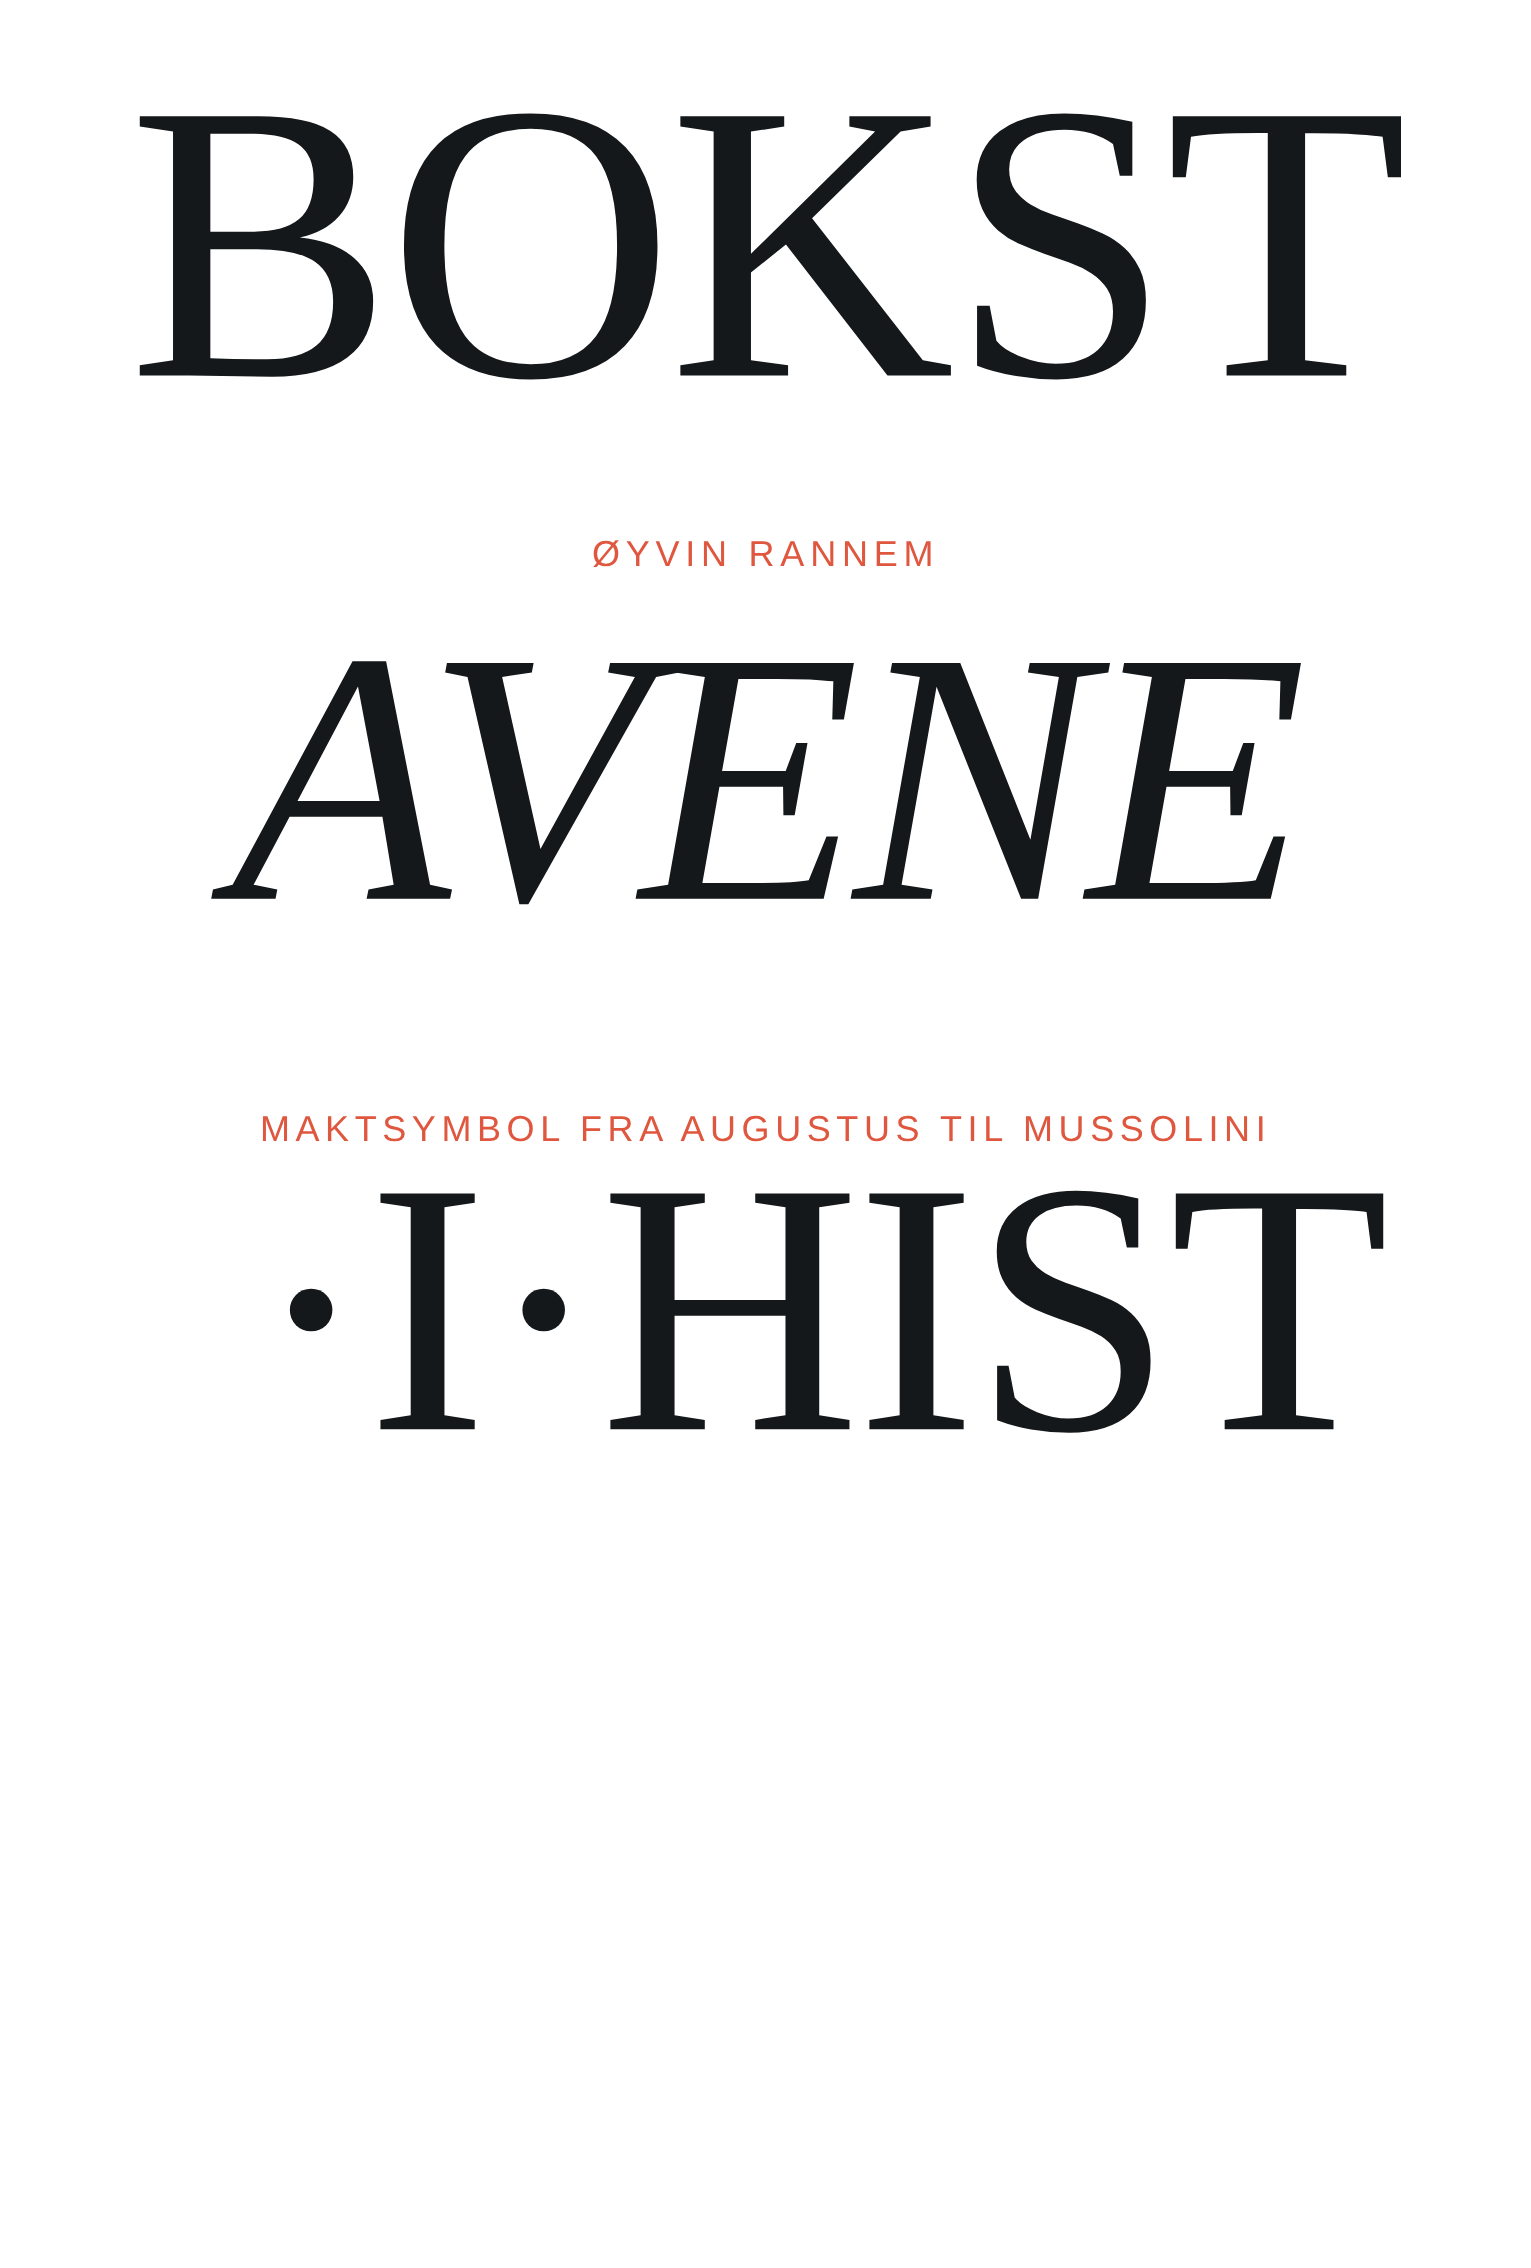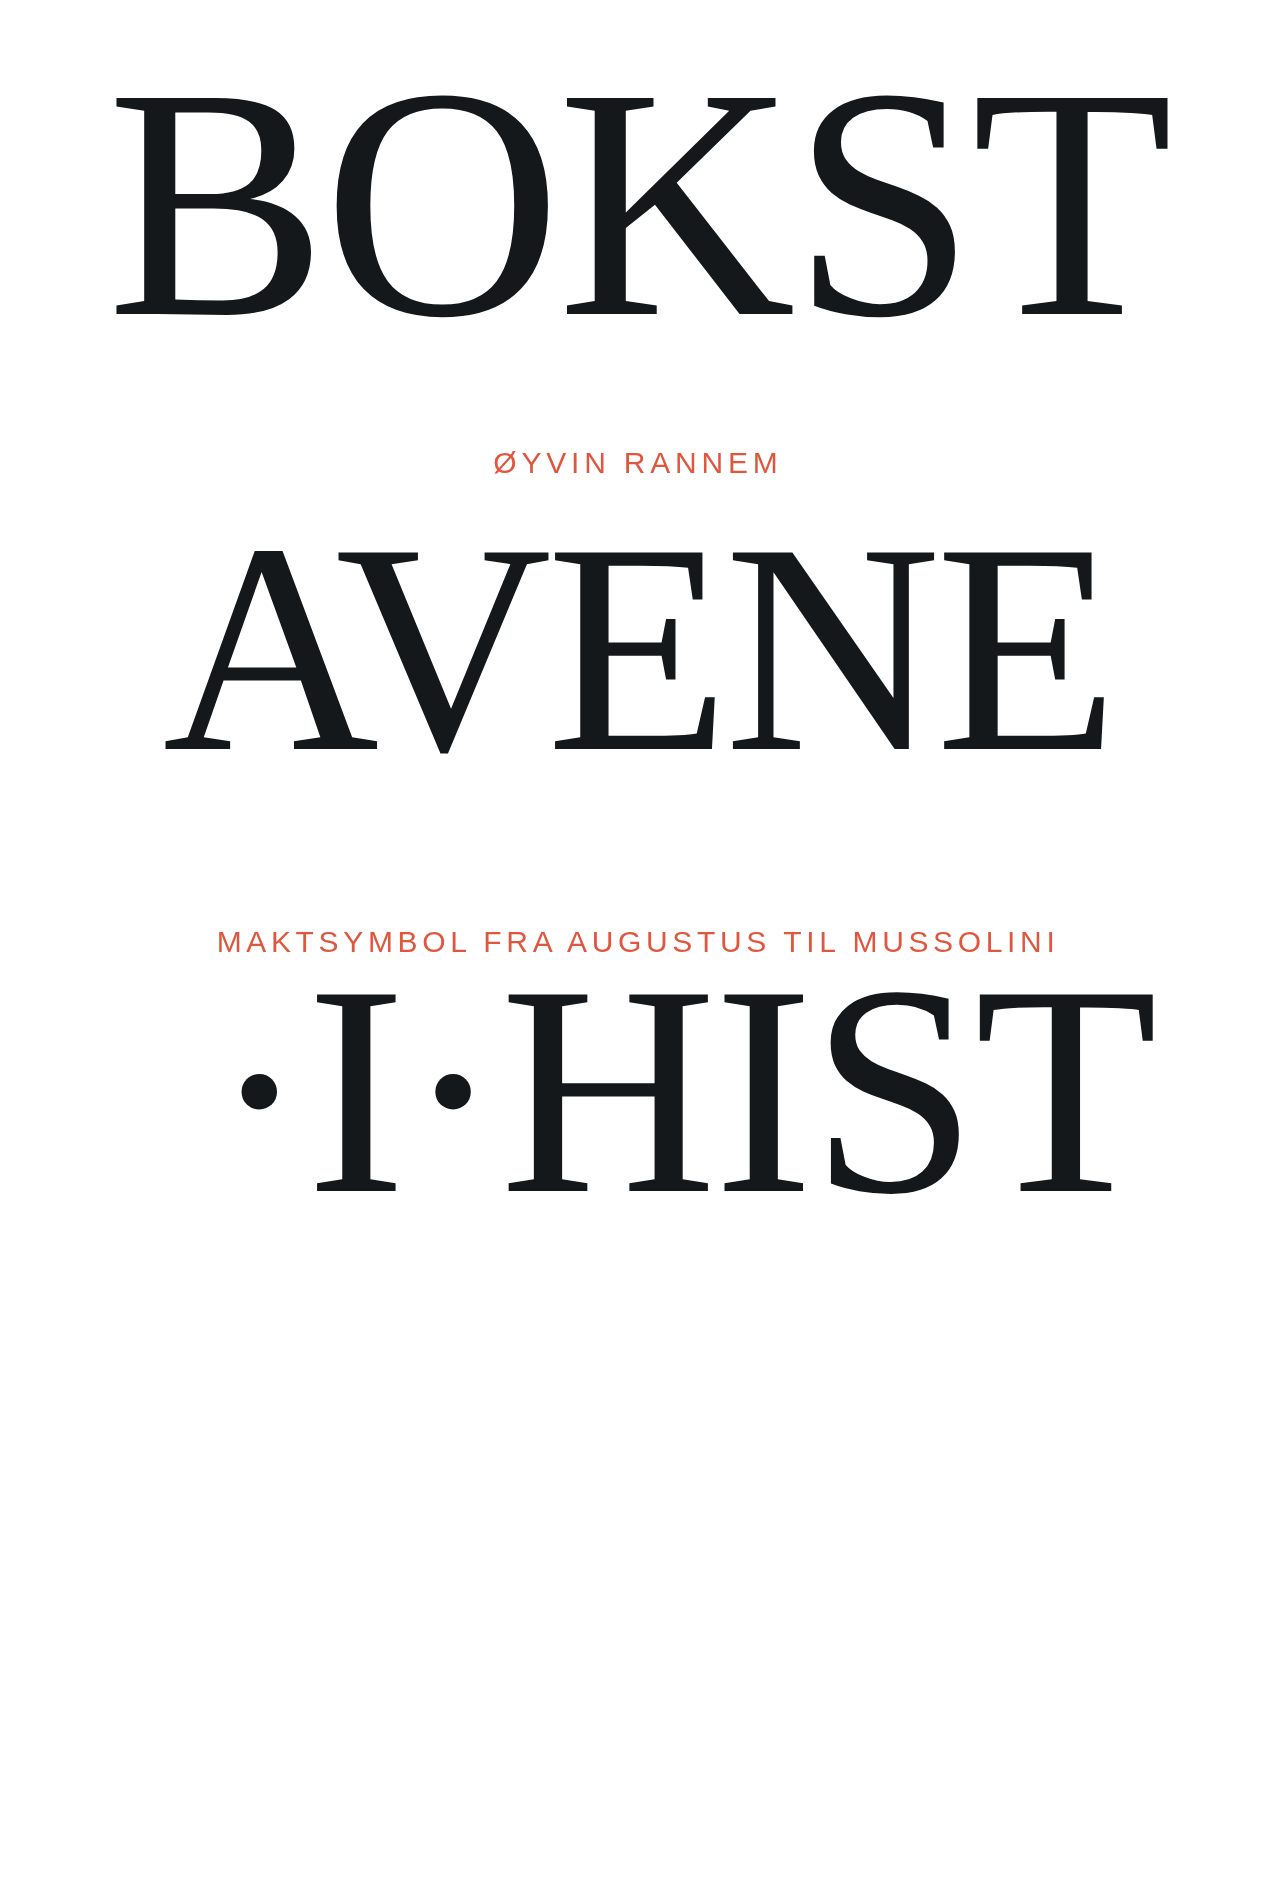--- a/index.html
+++ b/index.html
@@ -37,20 +37,21 @@
 
   .line-1 {
     top: 38px;
     font-size: 330px;
     letter-spacing: -0.012em;
   }
   .line-2 {
     top: 498px;
     font-size: 300px;
     letter-spacing: -0.018em;
+    font-style: italic;
   }
   .line-3 {
     top: 940px;
     font-size: 300px;
     letter-spacing: -0.01em;
     margin-left: 44px;
   }
   .line-4 {
     top: 1424px;
     font-size: 330px;

